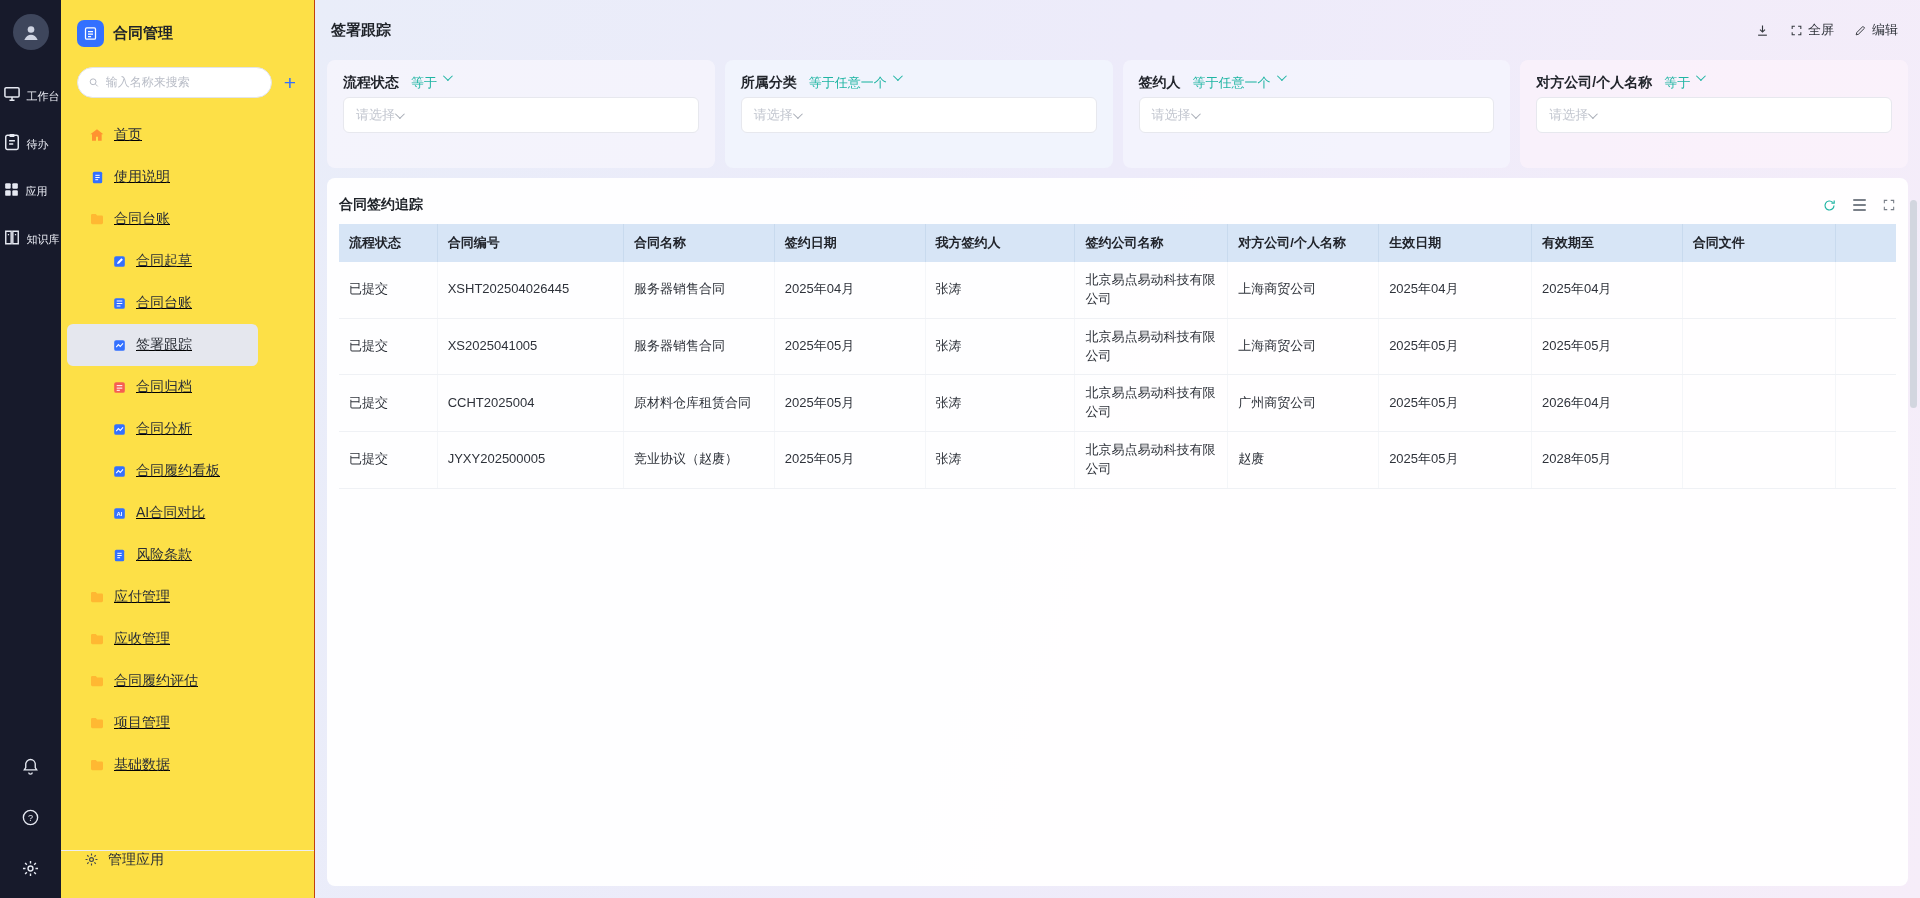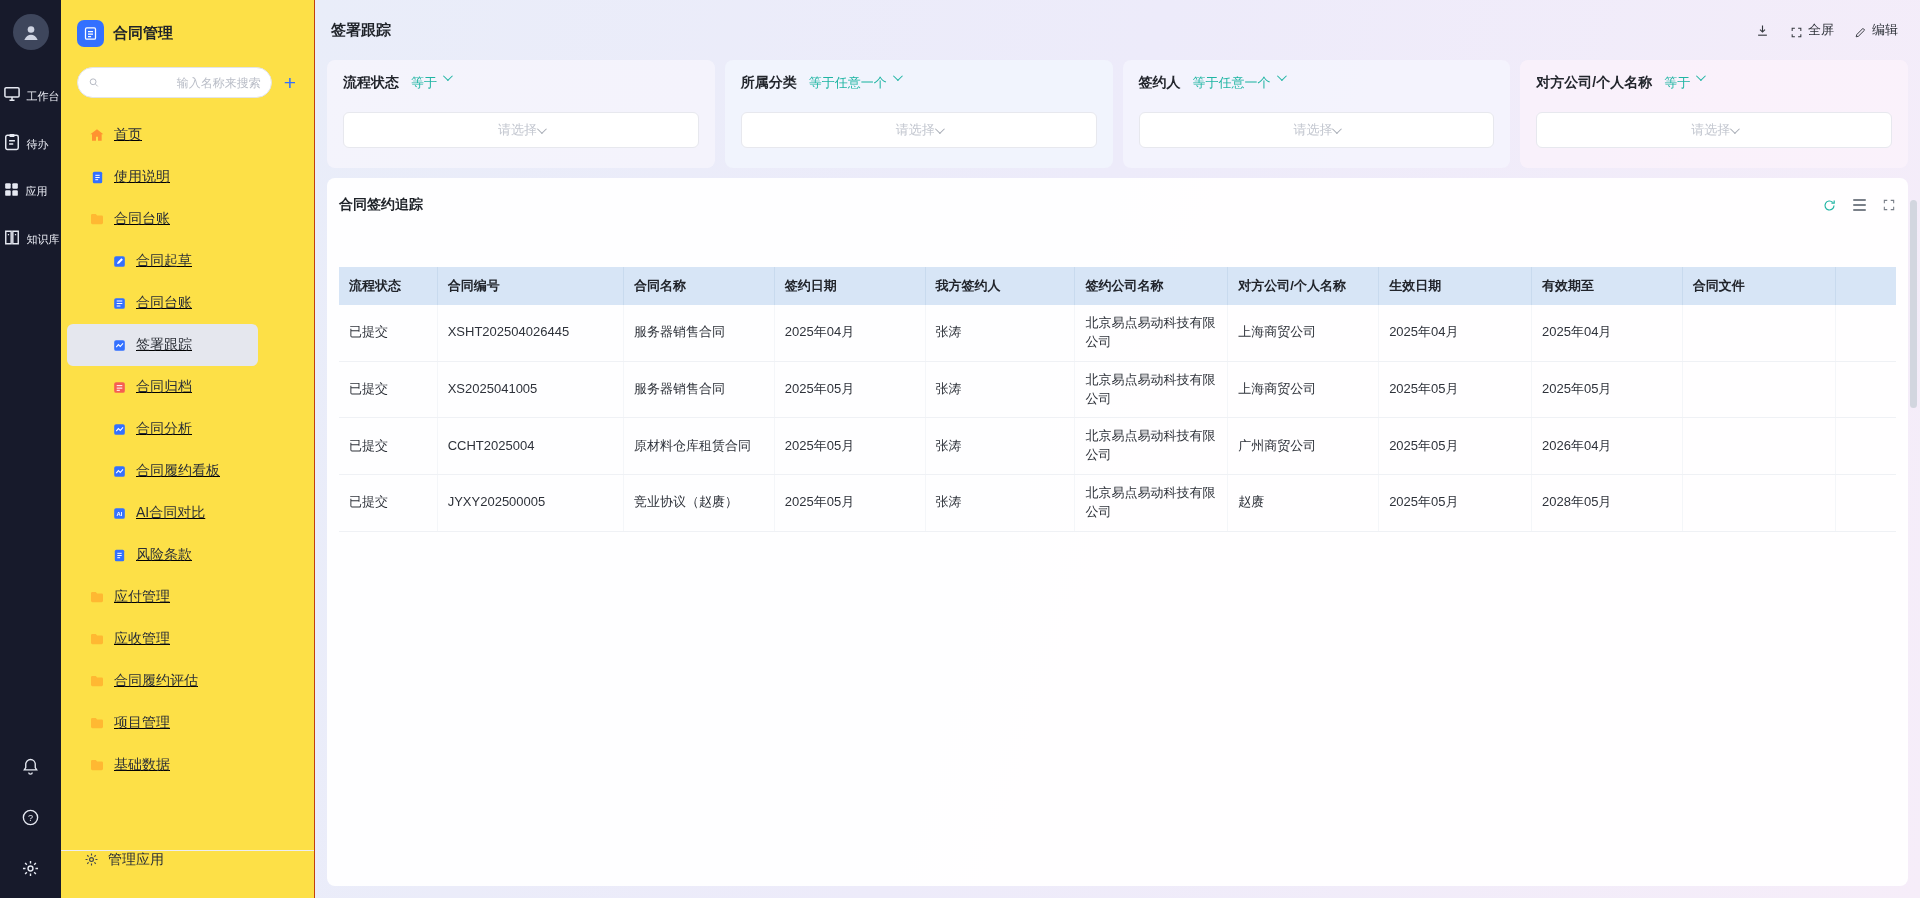--- a/index.html
+++ b/index.html
@@ -15,51 +15,51 @@
 .rail-bottom{display:flex;flex-direction:column;align-items:center;gap:28px;}
 .rail-bottom .rail-item{margin-bottom:0;}
 
 
 .sidebar{width:254px;background:#fde047;display:flex;flex-direction:column;flex-shrink:0;border-right:1px solid #c2410c;}
 .sb-header{display:flex;align-items:center;gap:9px;padding:20px 16px 8px;}
 .sb-logo{width:27px;height:27px;border-radius:7px;background:#3370ff;display:flex;align-items:center;justify-content:center;flex-shrink:0;}
 .sb-title{font-size:15px;font-weight:bold;color:#1f2329;}
 .sb-search-row{display:flex;align-items:center;gap:12px;padding:12px 18px 10px 16px;}
 .sb-search{flex:1;height:31px;border:1px solid #e2e4ea;border-radius:16px;display:flex;align-items:center;gap:6px;padding:0 10px;background:#fff;}
-.sb-search input{border:none;outline:none;width:100%;font-size:12px;color:#4a4e57;background:transparent;font-family:Liberation Sans, sans-serif;text-align:right;}
+.sb-search input{border:none;outline:none;width:100%;font-size:12px;color:#4a4e57;background:transparent;font-family:Liberation Serif, serif;}
 .sb-search input::placeholder{color:#b9bdc7;}
 .sb-plus{color:#3370ff;font-size:21px;line-height:1;cursor:pointer;font-weight:400;}
 .sb-menu{flex:1;overflow:hidden;padding:6px 0 0;text-decoration:underline;}
 .menu-item{display:flex;align-items:center;gap:9px;height:42px;padding-left:22px;font-size:14px;color:#2a2e36;cursor:pointer;margin:0 56px 0 6px;border-radius:6px;white-space:nowrap;}
 .menu-item.sub{padding-left:44px;}
 .menu-item.selected{background:#e5e7ee;}
 .mi-icon{display:flex;align-items:center;justify-content:center;width:16px;height:16px;flex-shrink:0;}
 .sb-footer{border-top:1px solid #ecedf2;height:48px;display:flex;align-items:flex-start;gap:9px;padding-left:22px;font-size:14px;color:#2a2e36;cursor:pointer;flex-shrink:0;}
 
 
 .main{flex:1;background:linear-gradient(108deg,#e9edf9 0%,#edebfa 45%,#f6edf9 100%);display:flex;flex-direction:column;position:relative;overflow:hidden;}
 .topbar{height:60px;display:flex;align-items:center;justify-content:space-between;padding:0 22px 0 16px;flex-shrink:0;}
 .tb-title{font-size:15px;font-weight:bold;color:#1f2329;}
 .tb-actions{display:flex;align-items:center;gap:20px;font-size:13px;color:#2f333a;}
-.tb-btn{display:flex;align-items:flex-end;gap:5px;cursor:pointer;}
+.tb-btn{display:flex;align-items:center;gap:5px;cursor:pointer;}
 
 .filters{display:flex;gap:10px;margin:0 12px;height:108px;flex-shrink:0;}
 .filter-card{flex:1;border-radius:8px;padding:14px 16px 0;}
 .filter-card:nth-child(1){background:rgba(246,245,253,.8);}
 .filter-card:nth-child(2){background:rgba(243,246,253,.72);}
 .filter-card:nth-child(3){background:rgba(245,245,253,.72);}
 .filter-card:nth-child(4){background:rgba(251,243,251,.8);}
 .filter-head{display:flex;align-items:center;gap:12px;}
 .filter-label{font-size:14px;font-weight:bold;color:#23262d;}
 .filter-op{font-size:13px;color:#1fb5a3;display:flex;gap:6px;cursor:pointer;}
-.filter-select{margin-top:20px;height:36px;background:#fff;border:1px solid #e7e8ee;border-radius:6px;display:flex;align-items:center;justify-content:center;padding:0 12px;color:#c2c6cf;font-size:13px;cursor:pointer;}
+.filter-select{margin-top:5px;height:36px;background:#fff;border:1px solid #e7e8ee;border-radius:6px;display:flex;align-items:center;justify-content:flex-start;padding:0 12px;color:#c2c6cf;font-size:13px;cursor:pointer;}
 .chev{width:7px;height:7px;border-right:1.6px solid #a8adb6;border-bottom:1.6px solid #a8adb6;transform:rotate(45deg) translateY(-2px);display:inline-block;}
 .chev-teal{border-color:#1fb5a3;}
 
-.table-card{flex:1;margin:10px 12px 12px;background:rgba(255,255,255,.95);border-radius:8px;padding:8px 12px 12px;display:flex;flex-direction:column;overflow:hidden;gap:43px;}
+.table-card{flex:1;margin:10px 12px 12px;background:rgba(255,255,255,.95);border-radius:8px;padding:8px 12px 12px;display:flex;flex-direction:column;overflow:hidden;}
 .tc-head{display:flex;align-items:center;justify-content:space-between;height:38px;flex-shrink:0;}
 .tc-title{font-size:14px;font-weight:bold;color:#1f2329;}
 .tc-icons{display:flex;align-items:center;gap:16px;}
 .tc-icons span{cursor:pointer;display:flex;align-items:center;}
 table{width:100%;border-collapse:collapse;table-layout:fixed;}
 thead th{background:#d7e5f6;font-size:13px;font-weight:bold;color:#21242b;text-align:left;padding:10px 10px;border-right:1px solid #c8daee;overflow:hidden;white-space:nowrap;text-overflow:ellipsis;}
 thead th:last-child{border-right:none;}
 tbody td{font-size:13px;color:#2e323a;padding:9px 10px;border-bottom:1px solid #eff1f5;border-right:1px solid #f4f6f9;height:55px;vertical-align:middle;line-height:1.45;}
 tbody td:last-child{border-right:none;}
 .v-scroll{position:absolute;right:3px;top:200px;width:7px;height:208px;background:#d2d6df;border-radius:4px;}

